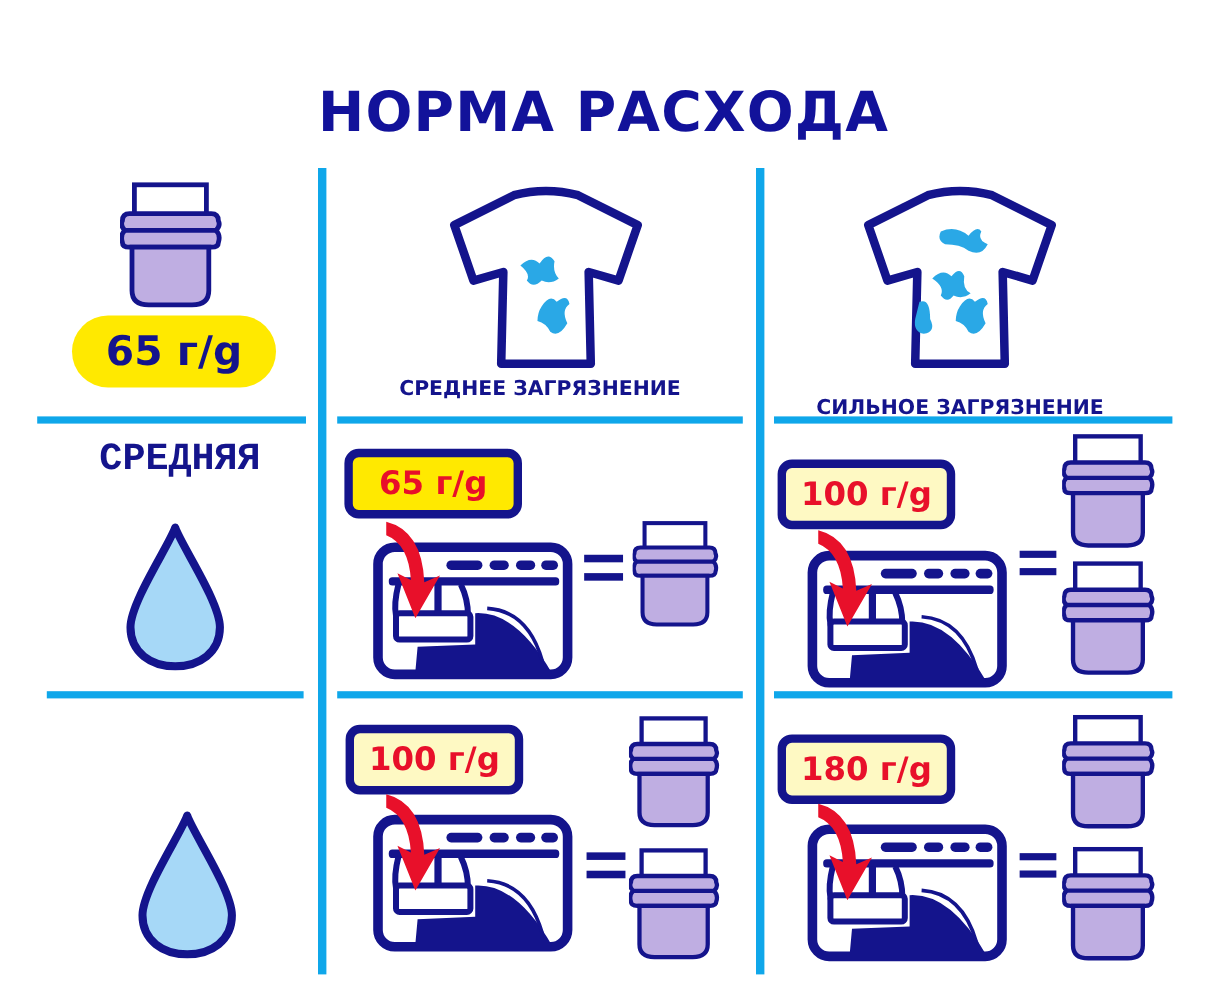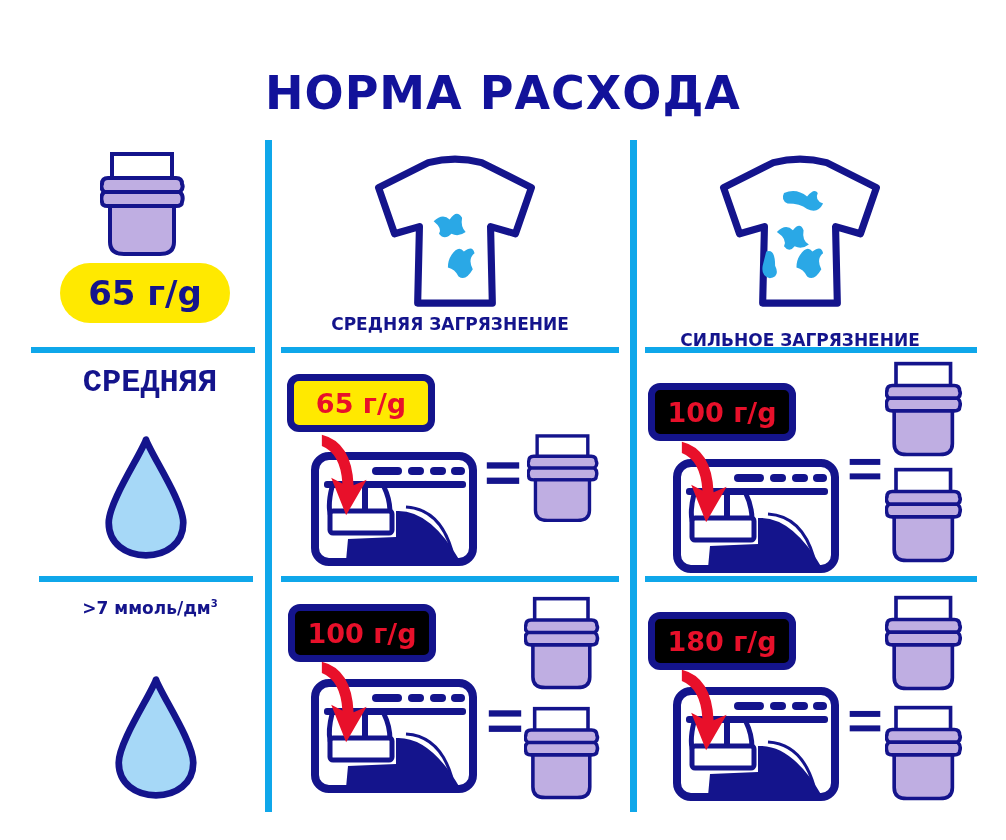--- a/index.html
+++ b/index.html
@@ -7,21 +7,21 @@
   .title { position:absolute; left:0; top:18px; width:1006px; text-align:center; color:#12129a; font-weight:bold; font-size:46px; letter-spacing:1px; font-family:"DejaVu Sans", sans-serif;margin-top:48px; }
   .vline { position:absolute; width:7px; background:#0fa7ea; }
   .hline { position:absolute; height:6px; background:#0fa7ea; }
   .abs { position:absolute; }
   .pill { position:absolute; left:60px; top:263px; width:170px; height:60px; border-radius:30px; background:#ffe900; color:#14148c; font-weight:bold; font-size:34px; display:flex; align-items:center; justify-content:center; }
   .col-label { position:absolute; color:#14148c; font-weight:bold; font-size:17px; text-align:center; white-space:nowrap; }
   .row-title { position:absolute; color:#14148c; font-weight:bold; text-align:center; white-space:nowrap; }
   .row-title .name { font-size:32px; display:block;font-family:Liberation Mono, monospace; }
   .row-title .sub { font-size:17px; display:block; margin-top:0px; }
   .row-title sup { font-size:10px; }
-  .dose-box { position:absolute; width:148px; height:58px; border:7px solid #14148c; border-radius:12px; box-sizing:border-box; display:flex; align-items:center; justify-content:center; color:#e8102a; font-weight:bold; font-size:27px; background:#000000; }
+  .dose-box { position:absolute; width:148px; height:58px; border:7px solid #14148c; border-radius:12px; box-sizing:border-box; display:flex; align-items:center; justify-content:center; color:#e8102a; font-weight:bold; font-size:27px; background:#fef9c3; }
   .dose-box.yellow { background:#ffe900; }
 </style>
 </head>
 <body>
 
 <svg width="0" height="0" style="position:absolute">
   <defs>
     <symbol id="cap" viewBox="0 0 90 110">
       <rect x="12" y="4" width="60" height="26" fill="#ffffff" stroke="#14148c" stroke-width="4"></rect>
       <path d="M2 34 Q2 28 8 28 L76 28 Q82 28 82 34 Q84 38 80 42 Q84 46 82 52 Q82 56 76 56 L8 56 Q2 56 2 52 Q0 46 4 42 Q0 38 2 34 Z" fill="#bfaee2" stroke="#14148c" stroke-width="4"></path>
@@ -71,40 +71,39 @@
 <svg class="abs" style="left:100px; top:150px;" width="90" height="110" viewBox="0 0 90 110">
     <use href="#cap"></use>
   </svg>
 <div class="pill">65 г/g</div>
 
 <svg class="abs" style="left:355px; top:152px;" width="200" height="160" viewBox="0 0 200 180">
   <use href="#shirt"></use>
   <path d="M76 78 Q86 68 94 76 Q102 64 108 74 Q106 84 112 90 Q104 96 96 92 Q88 100 82 92 Q86 86 76 78 Z" fill="#2aa8e6"></path>
   <path d="M96 116 Q104 104 110 112 Q120 104 122 114 Q114 120 120 132 Q112 146 104 140 Q100 132 92 130 Q92 122 96 116 Z" fill="#2aa8e6"></path>
 </svg>
-<div class="col-label" style="left:300px; top:314px; width:300px;">СРЕДНЯЯ ЗАГРЯЗНЕНИЕ</div>
+<div class="col-label" style="left:300px; top:314px; width:300px;">СРЕДНЕЕ ЗАГРЯЗНЕНИЕ</div>
 
 <svg class="abs" style="left:700px; top:152px;" width="200" height="160" viewBox="0 0 200 180">
   <use href="#shirt"></use>
   <path d="M82 46 Q96 40 108 50 Q116 40 120 46 Q116 54 126 58 Q120 70 108 64 Q100 58 86 58 Q78 54 82 46 Z" fill="#2aa8e6"></path>
   <path d="M74 90 Q84 80 92 88 Q100 78 104 88 Q102 100 110 104 Q102 110 94 106 Q88 114 82 106 Q86 98 74 90 Z" fill="#2aa8e6"></path>
   <path d="M62 112 Q72 108 72 128 Q78 140 66 142 Q56 140 58 128 Z" fill="#2aa8e6"></path>
   <path d="M100 116 Q108 104 114 112 Q124 104 126 114 Q118 120 124 132 Q116 146 108 140 Q104 132 96 130 Q96 122 100 116 Z" fill="#2aa8e6"></path>
 </svg>
 <div class="col-label" style="left:650px; top:330px; width:300px;">СИЛЬНОЕ ЗАГРЯЗНЕНИЕ</div>
 
 <div class="row-title" style="left:40px; top:364px; width:220px;">
   <span class="name">СРЕДНЯЯ</span>
 </div>
 <svg class="abs" style="left:103px; top:432px;" width="86" height="130" viewBox="0 0 90 130">
     <use href="#drop"></use>
   </svg>
 
 <div class="row-title" style="left:40px; top:598px; width:220px;">
-  <span class="sub"><span>&gt;7  ммоль/дм</span><sup>3</sup></span>
 </div>
 <svg class="abs" style="left:113px; top:672px;" width="86" height="130" viewBox="0 0 90 130">
     <use href="#drop"></use>
   </svg>
 
 <div class="dose-box yellow" style="left:287px; top:374px;">65 г/g</div>
 <svg class="abs" style="left:310px; top:451px;" width="170" height="120" viewBox="0 0 170 120">
     <use href="#machine"></use>
   </svg>
 <svg class="abs" style="left:320px; top:433px;" width="56" height="84" viewBox="0 0 60 90">

